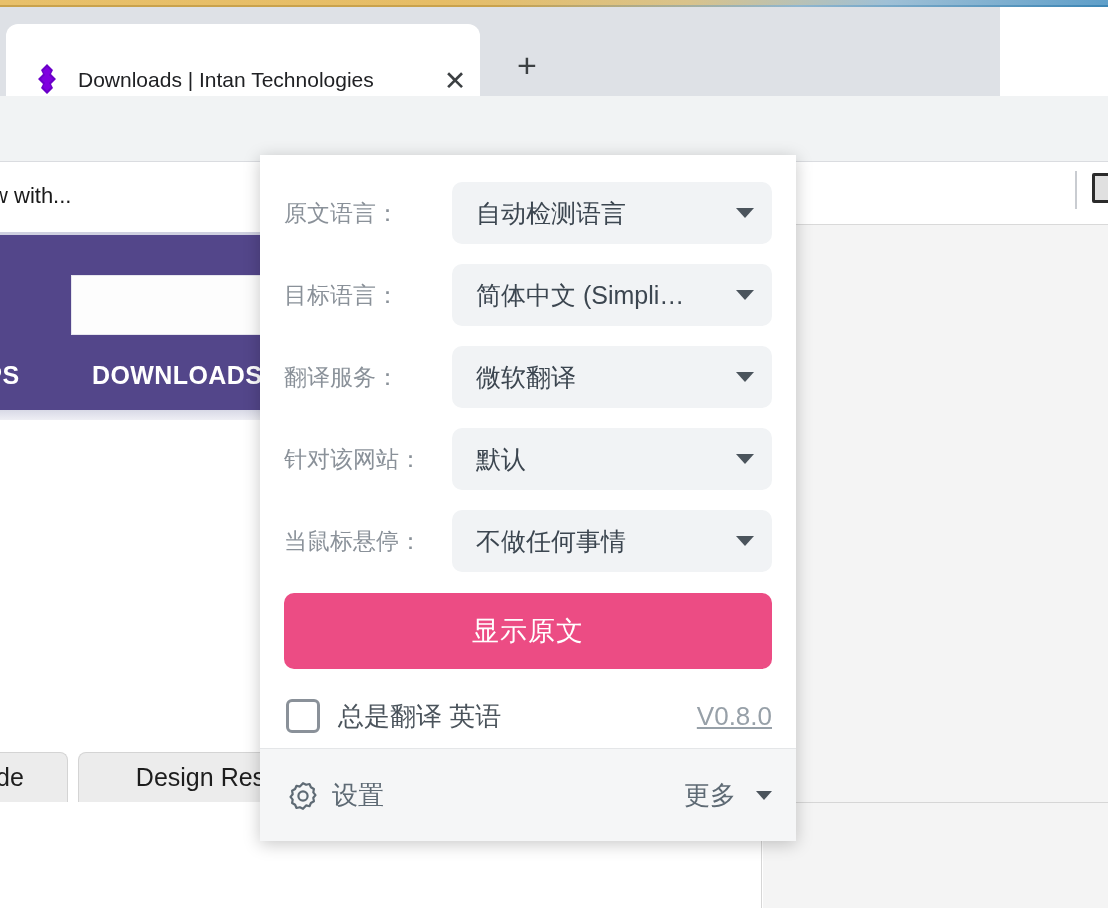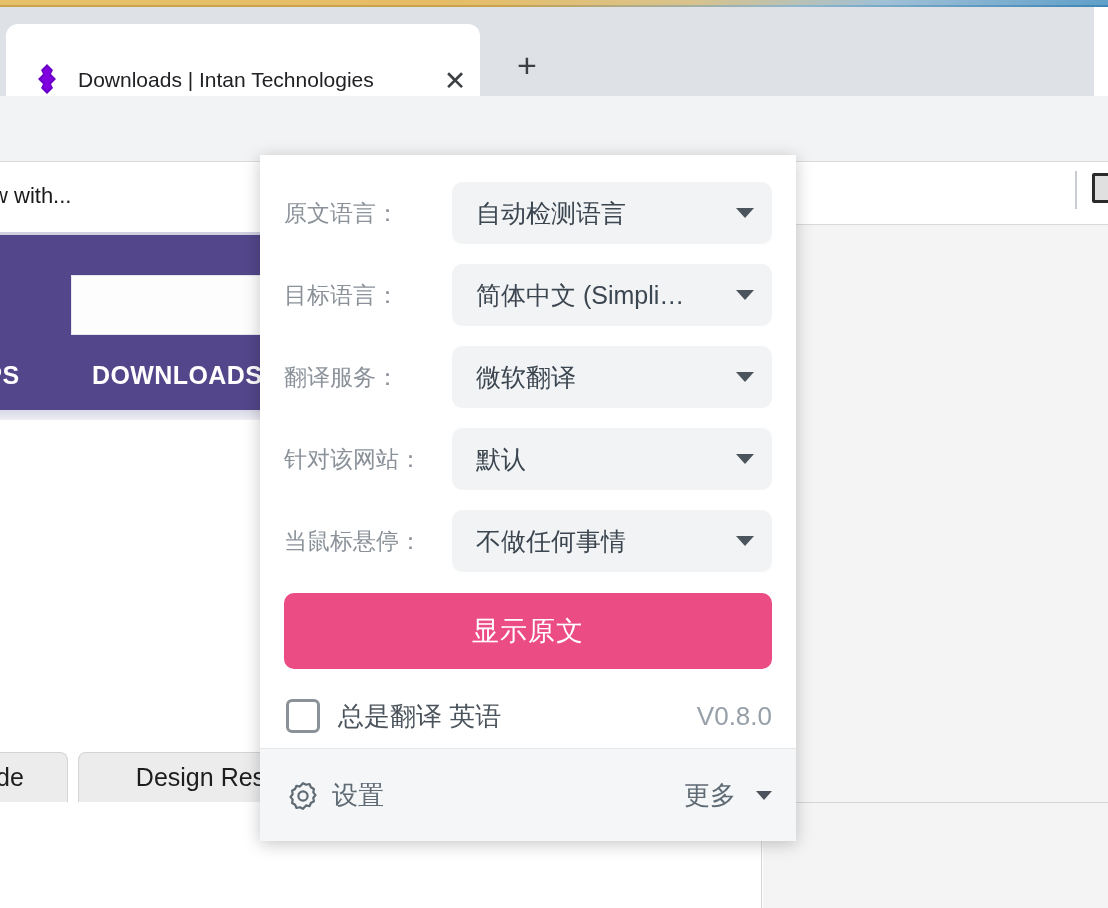--- a/index.html
+++ b/index.html
@@ -25,21 +25,21 @@
     position: absolute; left: 0; top: 0; width: 1108px; height: 5px;
     background: linear-gradient(90deg, #e8c06a 0%, #e6bd66 40%, #d9c38b 62%, #9fc0d6 80%, #5f9fc9 100%);
   }
   .top-strip-line {
     position: absolute; left: 0; top: 5px; width: 1108px; height: 2px;
     background: linear-gradient(90deg, #c9a24c 0%, #c9a24c 45%, #8fb6cf 72%, #3d86b5 100%);
   }
 
   
   .tabstrip {
-    position: absolute; left: 0; top: 7px; width: 1094px; height: 89px;
+    position: absolute; left: 0; top: 7px; width: 1000px; height: 89px;
     background: #dee1e6;
   }
   .tab {
     position: absolute; left: 6px; top: 17px; width: 474px; height: 72px;
     background: #ffffff;
     border-radius: 12px 12px 0 0;
   }
   .tab-favicon {
     position: absolute; left: 28px; top: 40px; width: 26px; height: 30px;
   }
@@ -281,21 +281,21 @@
     border: 3px solid #8a9199; border-radius: 6px; background: #ffffff;
   }
   .check-label {
     position: absolute; left: 78px; top: 0; height: 62px;
     display: flex; align-items: center;
     font-size: 26px; color: #4b545c; white-space: nowrap;
   }
   .version {
     position: absolute; right: 24px; top: 0; height: 62px;
     display: flex; align-items: center;
-    font-size: 26px; color: #97a0a8; white-space: nowrap;
+    font-size: 26px; color: #97a0a8; white-space: nowrap; text-decoration: underline;
   }
 
   .popup-footer {
     position: absolute; left: 0; top: 593px; width: 536px; height: 93px;
     background: #f5f6f7; border-top: 1px solid #e4e6e8;
   }
   .footer-settings {
     position: absolute; left: 26px; top: 0; height: 93px;
     display: flex; align-items: center; gap: 12px;
   }

